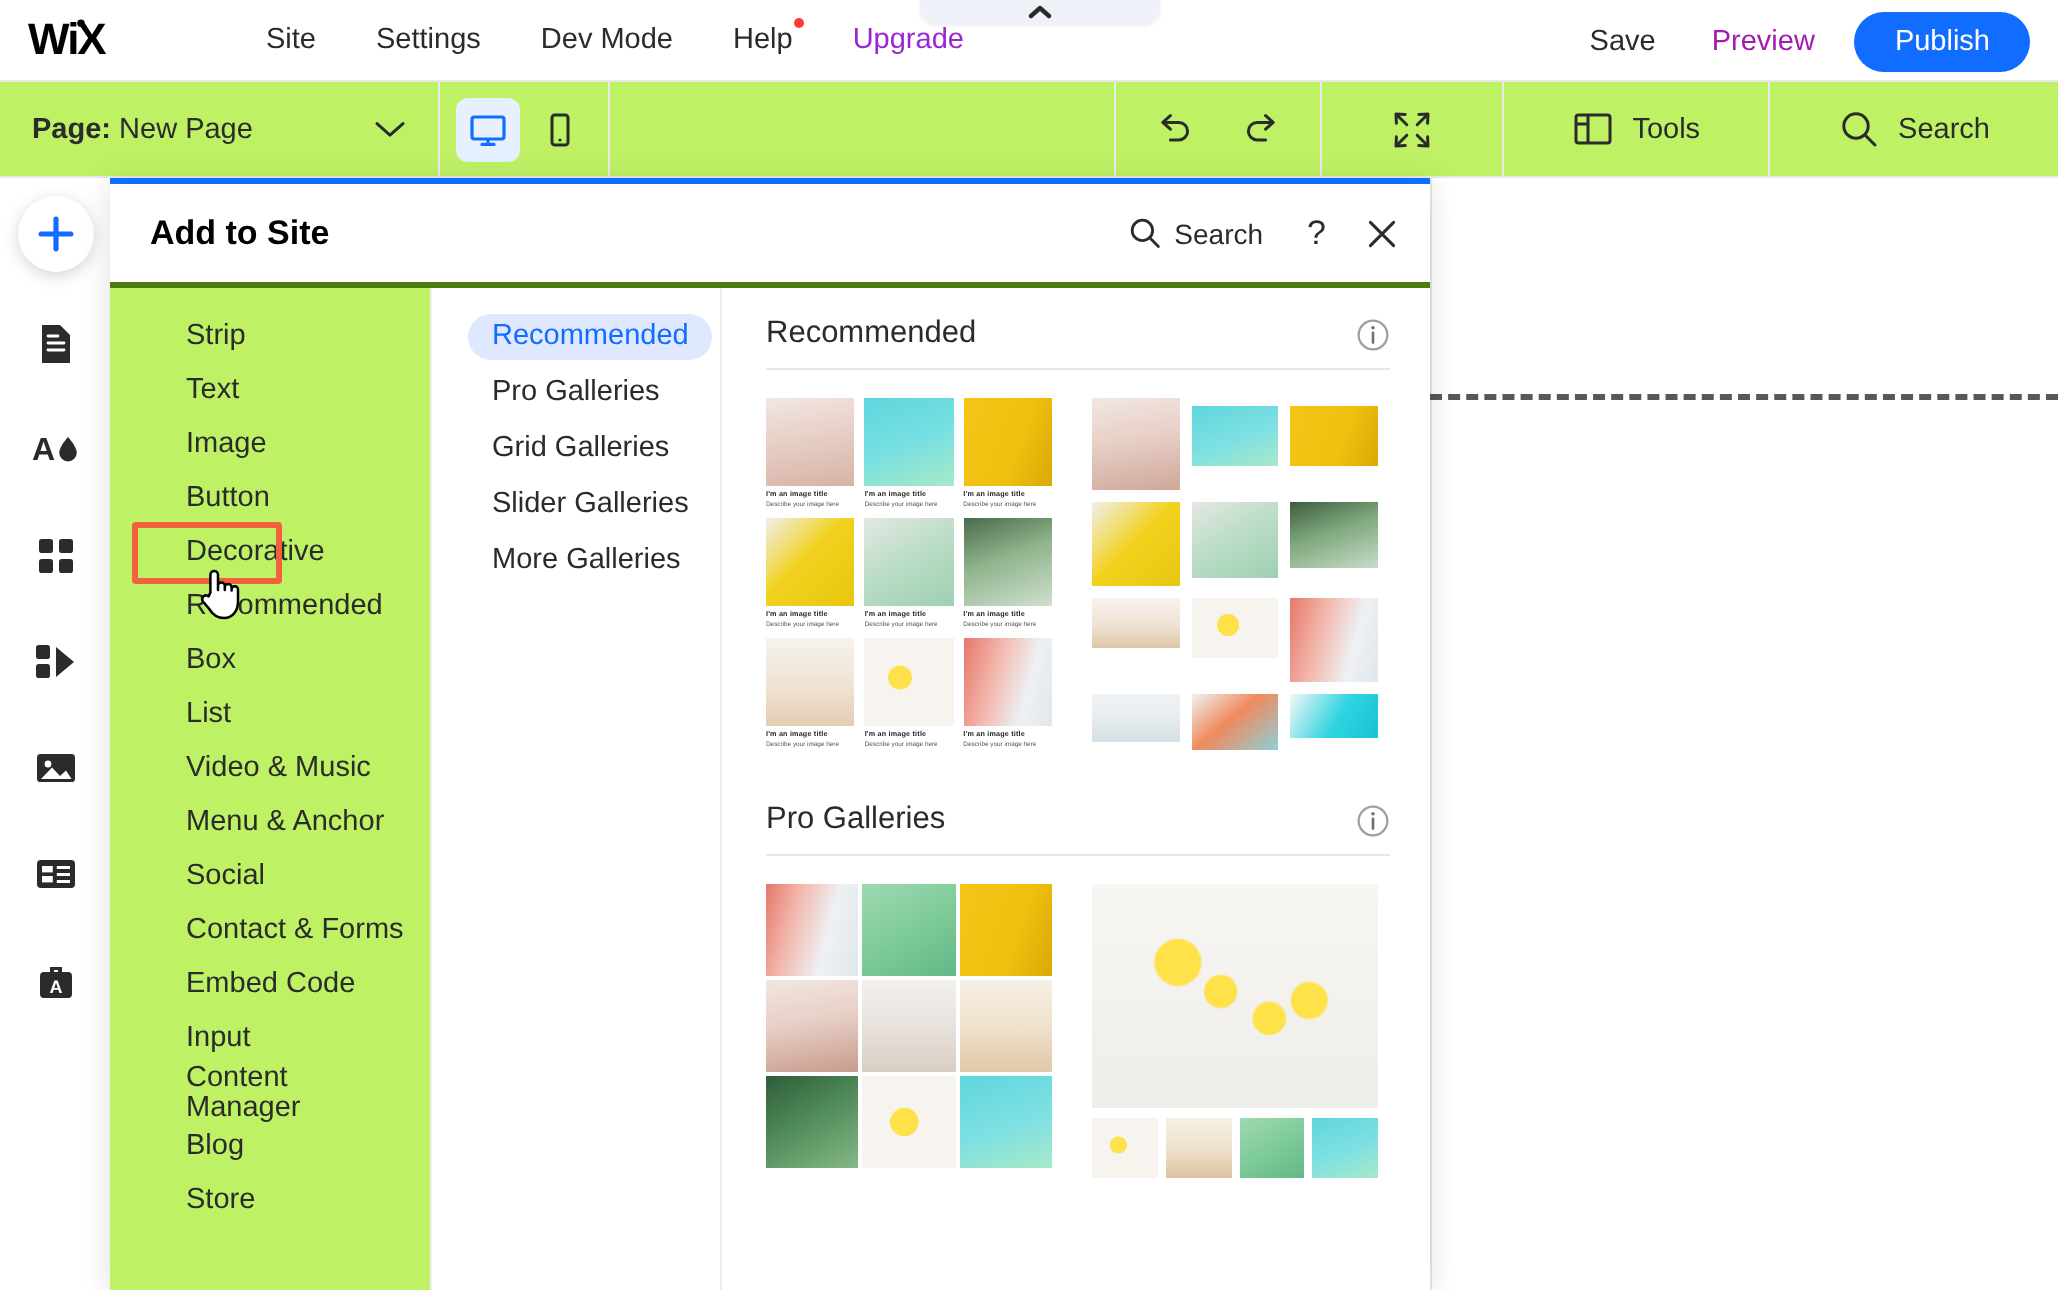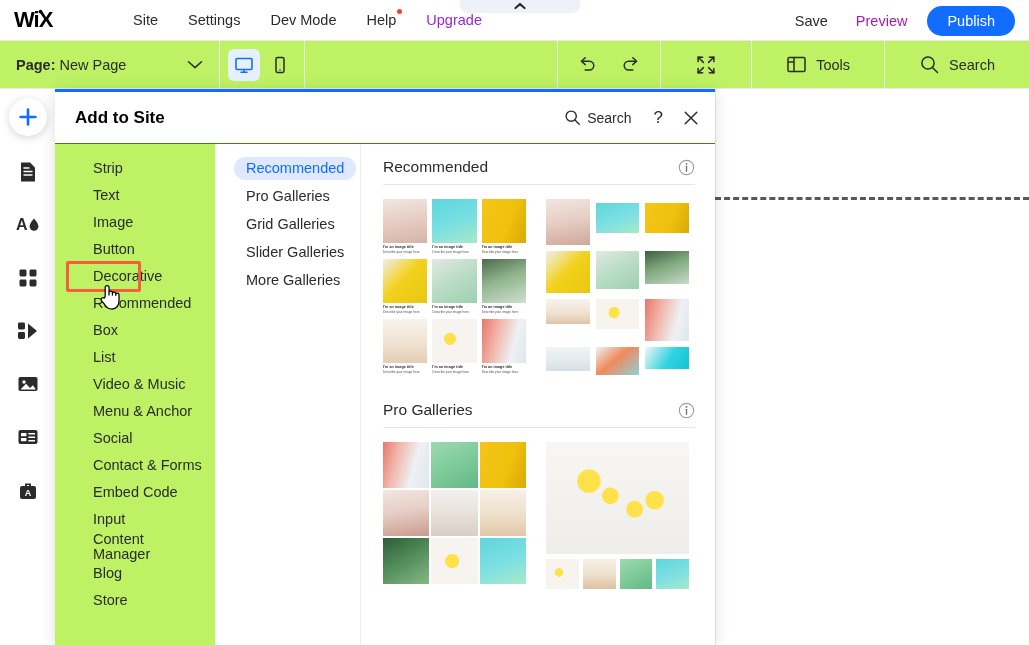--- a/index.html
+++ b/index.html
@@ -92,21 +92,21 @@
   }
 
   
   .panel {
     position:absolute; left:55px; top:89px; width:660px; height:556px;
     background:#fff; box-shadow:0 2px 14px rgba(0,0,0,0.13); z-index:30;
     border-top:3px solid #116dff; display:flex; flex-direction:column;
   }
   .panel-head {
     height:52px; display:flex; align-items:center; padding:0 16px 0 20px;
-    flex:0 0 auto; border-bottom:1px solid #4d7c0f;
+    flex:0 0 auto; border-bottom:3px solid #4d7c0f;
   }
   .panel-title { font-size:17px; font-weight:bold; color:#000; flex:1; }
   .panel-search { display:flex; align-items:center; gap:6px; cursor:pointer; font-size:14px; color:#2b2b2b; }
   .panel-help { margin-left:22px; font-size:17px; color:#2b2b2b; cursor:pointer; line-height:1; }
   .panel-close { margin-left:20px; cursor:pointer; display:flex; align-items:center; }
 
   .panel-body { flex:1; display:flex; min-height:0; }
 
   .cat-col {
     width:161px; flex:0 0 161px; background:#bef264; border-right:1px solid #ededed;

